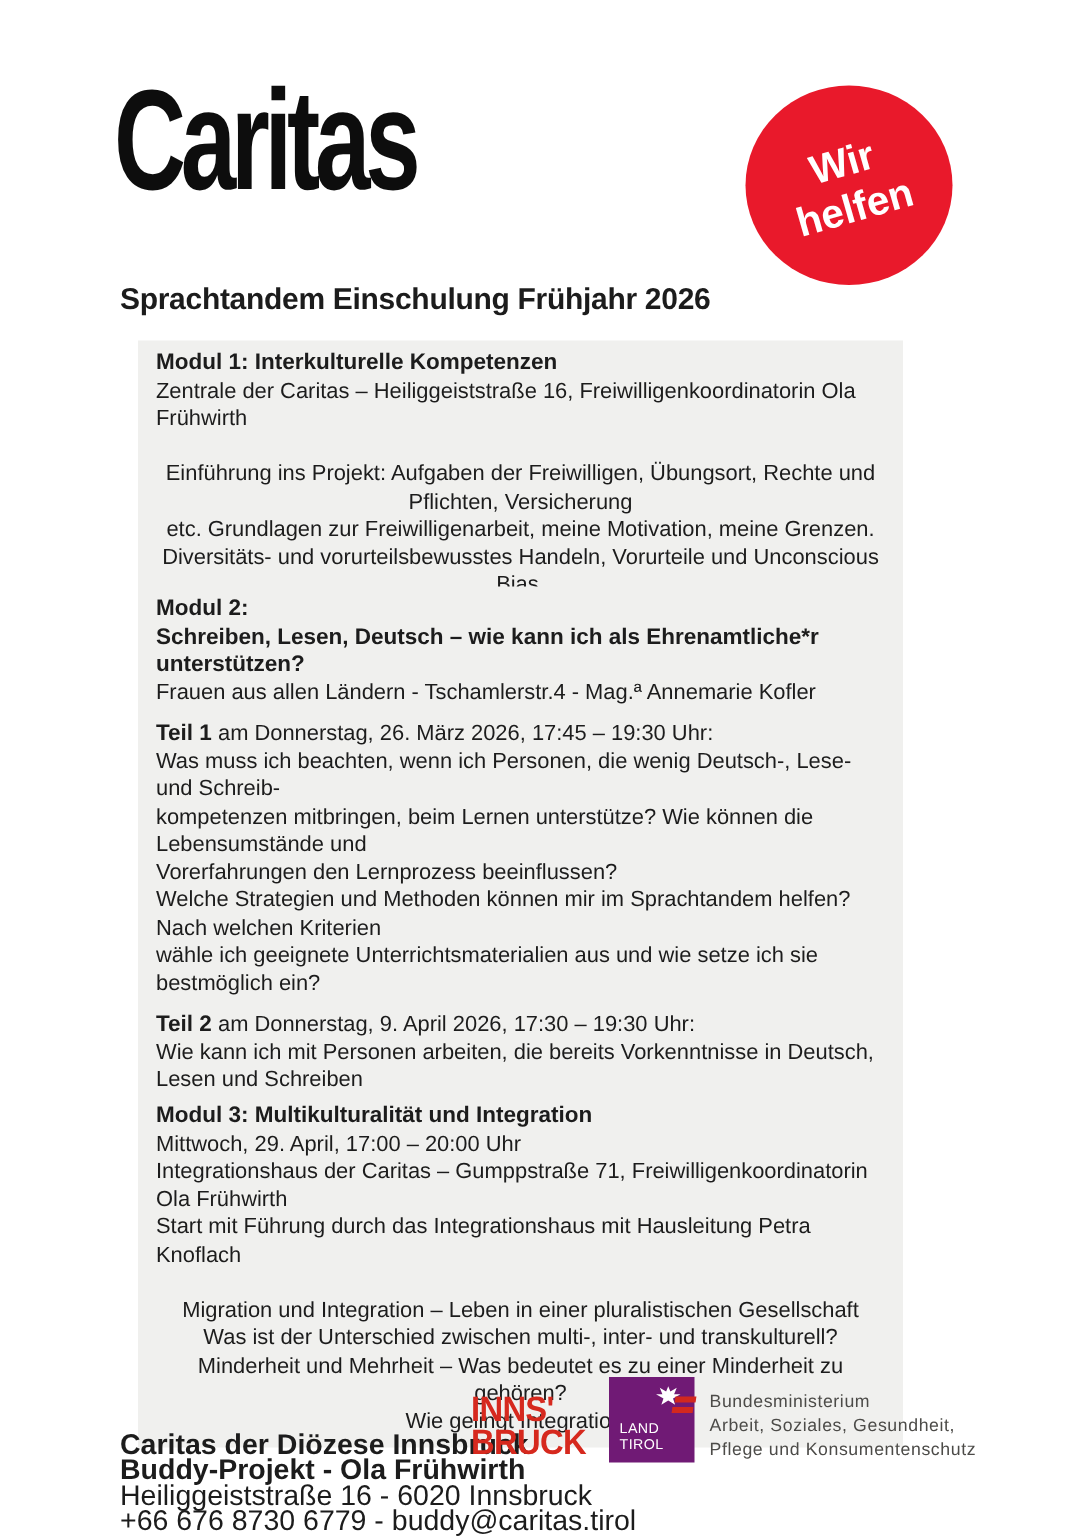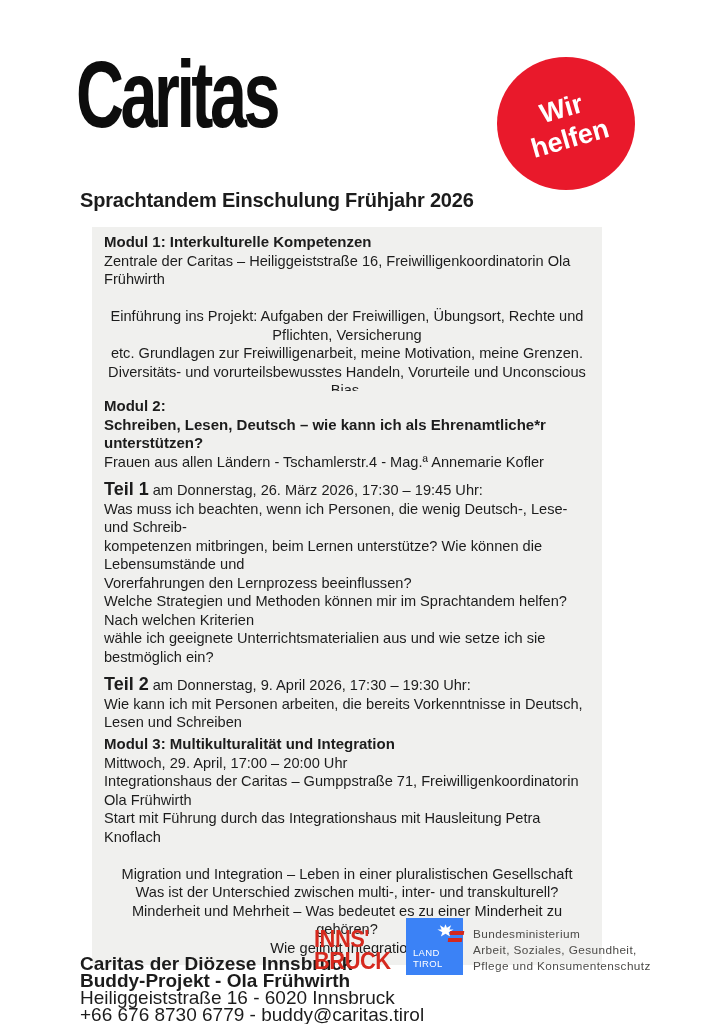--- a/index.html
+++ b/index.html
@@ -46,38 +46,38 @@
     font-size: 14.6px; line-height: 18.5px; margin-left: 20px;
   }
   .module-1 { top: 227px; min-height: 147px; }
   .module-2 { top: 391px; min-height: 325px; }
   .module-3 { top: 729px; min-height: 162px; }
   .m-head  { font-weight: bold; font-size: 15px; }
   .m-italic { }
   .m-body  { white-space: pre-line; }
   .gap-line { margin-top: 18.5px; text-align: center; }
   .part { margin-top: 9px; }
-  .part-label { font-weight: bold; font-size: 18px; }
+  .part-label { font-weight: bold; font-size: 15px; }
 
   
   .footer-contact {
     position: absolute; left: 80px; top: 955px;
     font-size: 19px; line-height: 17px;
   }
   .footer-contact .fc-bold { font-weight: bold; }
   .innsbruck-logo {
     position: absolute; left: 314px; top: 929px;
     color: #d6291e; font-weight: 800; font-size: 23.5px;
     line-height: 21.5px; letter-spacing: -0.5px;
     transform: scaleX(0.93); transform-origin: left top;
     white-space: pre-line;
   }
   .tirol-logo {
     position: absolute; left: 406px; top: 918px;
-    width: 57px; height: 57px; background: #3b82f6;
+    width: 57px; height: 57px; background: #701a75;
   }
   .tirol-eagle { position: absolute; top: 5px; right: 9px; width: 17px; height: 15px; }
   .tirol-text {
     position: absolute; left: 7px; bottom: 6px;
     color: #ffffff; font-size: 9.5px; line-height: 10.5px;
     letter-spacing: 0.3px; white-space: pre-line;
   }
   .ministry {
     position: absolute; left: 448px; top: 927px;
     display: flex; align-items: flex-start;
@@ -112,21 +112,21 @@
 Diversitäts- und vorurteilsbewusstes Handeln, Vorurteile und Unconscious Bias,
 Rassismuskritik und Zivilcourage</div>
   </section>
 
   <section class="module module-2">
     <div class="m-head">Modul 2:</div>
     <div class="m-head">Schreiben, Lesen, Deutsch – wie kann ich als Ehrenamtliche*r unterstützen?</div>
     <div class="m-italic">Frauen aus allen Ländern - Tschamlerstr.4 - Mag.ª Annemarie Kofler</div>
 
     <div class="part">
-      <div><span class="part-label">Teil 1</span><span> am Donnerstag, 26. März 2026, 17:30 – 19:45 Uhr:</span></div>
+      <div><span class="part-label">Teil 1</span><span> am Donnerstag, 26. März 2026, 17:45 – 19:30 Uhr:</span></div>
       <div class="m-body">Was muss ich beachten, wenn ich Personen, die wenig Deutsch-, Lese- und Schreib-
 kompetenzen mitbringen, beim Lernen unterstütze? Wie können die Lebensumstände und
 Vorerfahrungen den Lernprozess beeinflussen?
 Welche Strategien und Methoden können mir im Sprachtandem helfen? Nach welchen Kriterien
 wähle ich geeignete Unterrichtsmaterialien aus und wie setze ich sie bestmöglich ein?</div>
     </div>
 
     <div class="part">
       <div><span class="part-label">Teil 2</span><span> am Donnerstag, 9. April 2026, 17:30 – 19:30 Uhr:</span></div>
       <div class="m-body">Wie kann ich mit Personen arbeiten, die bereits Vorkenntnisse in Deutsch, Lesen und Schreiben

